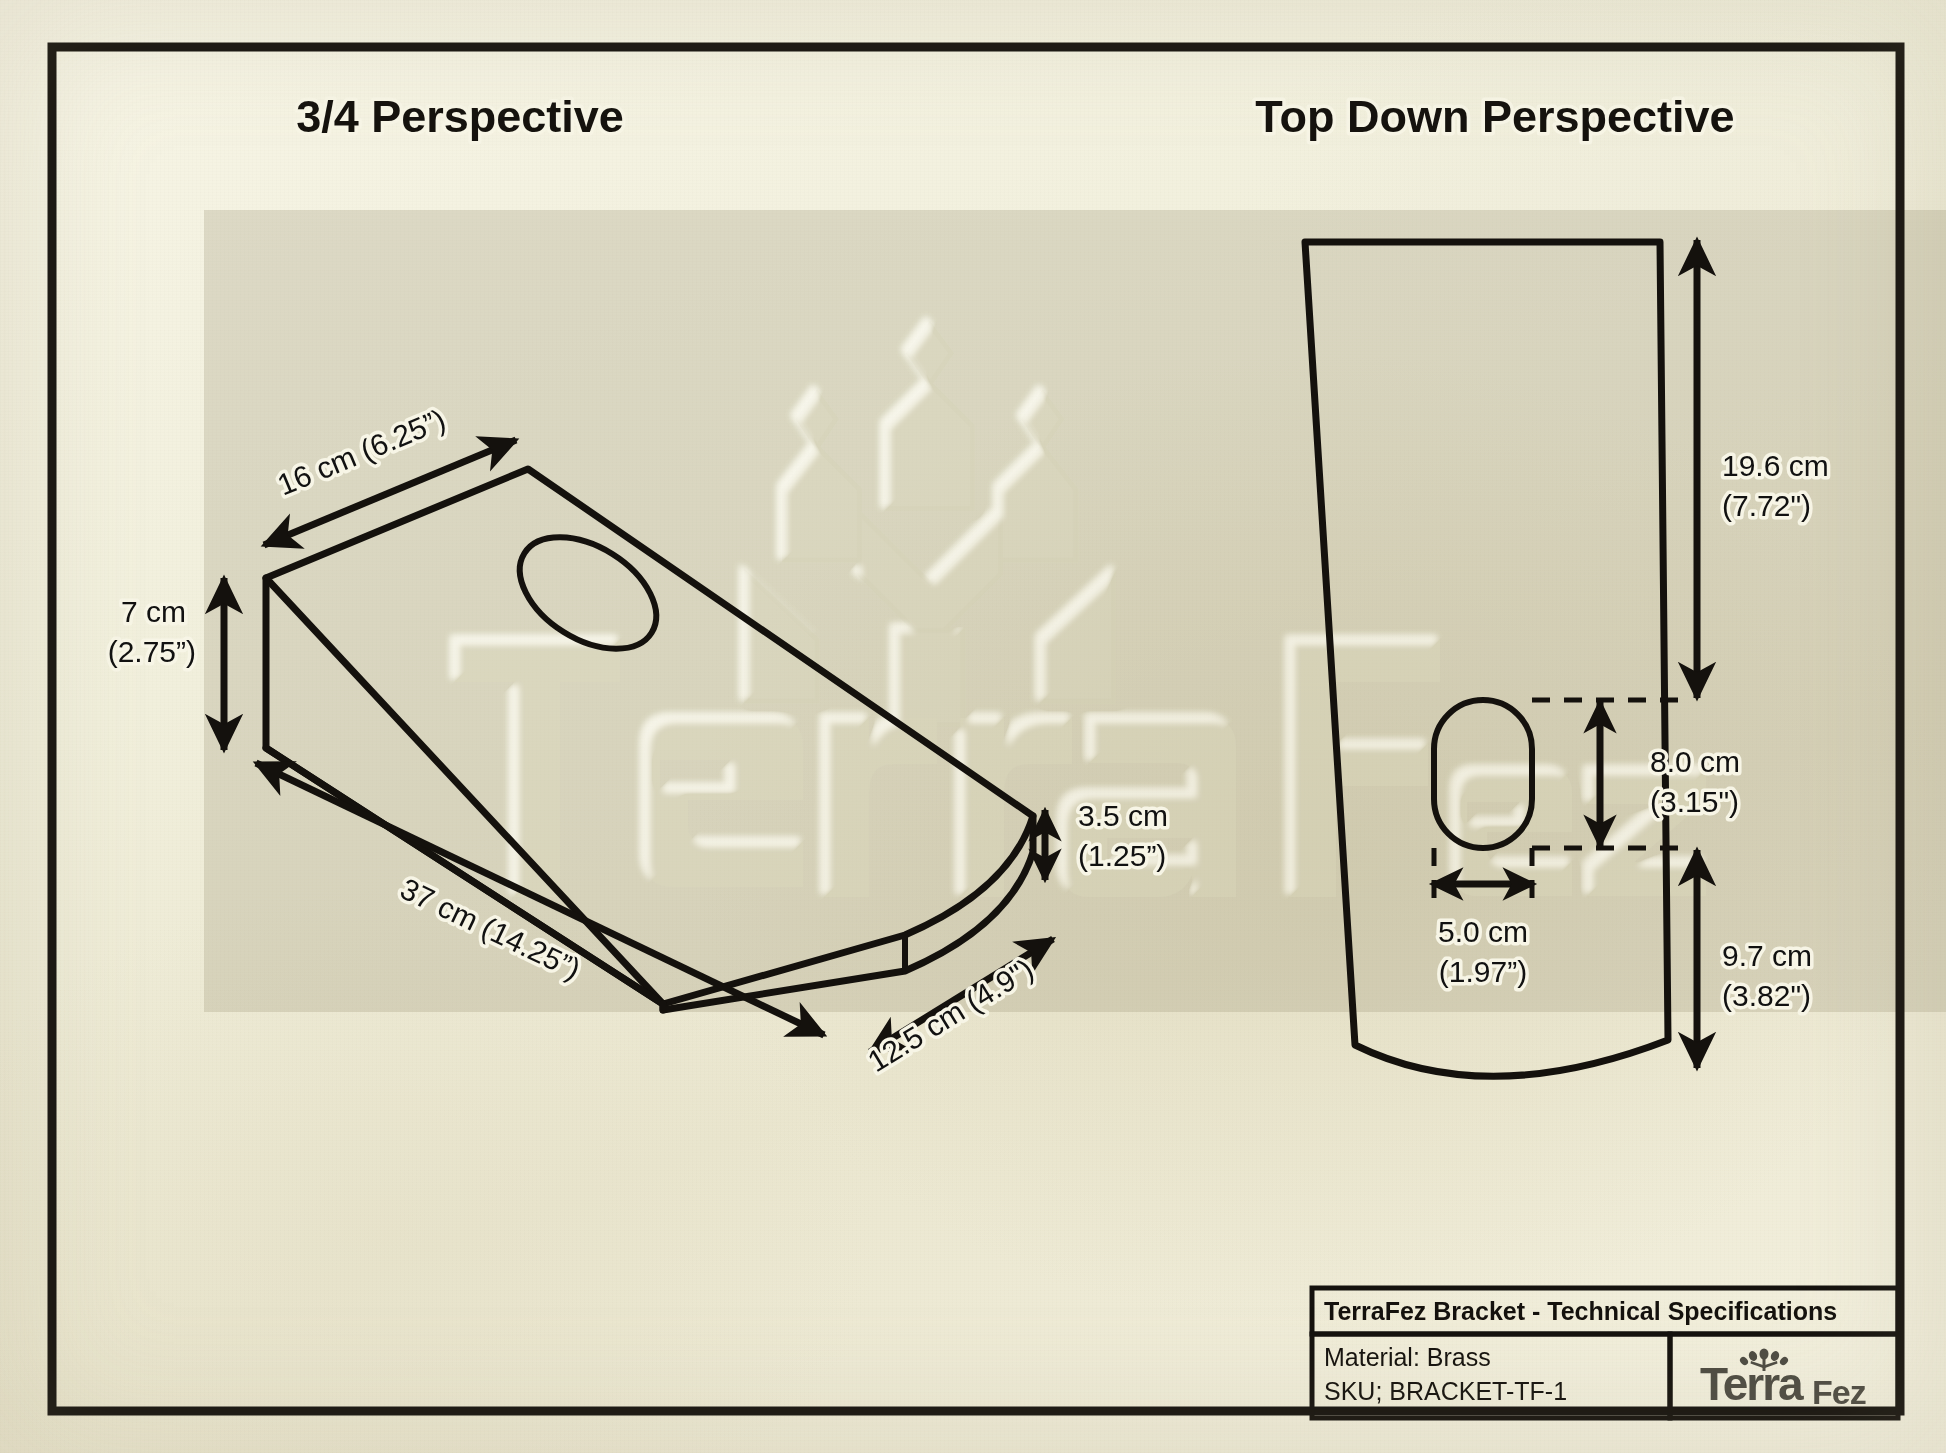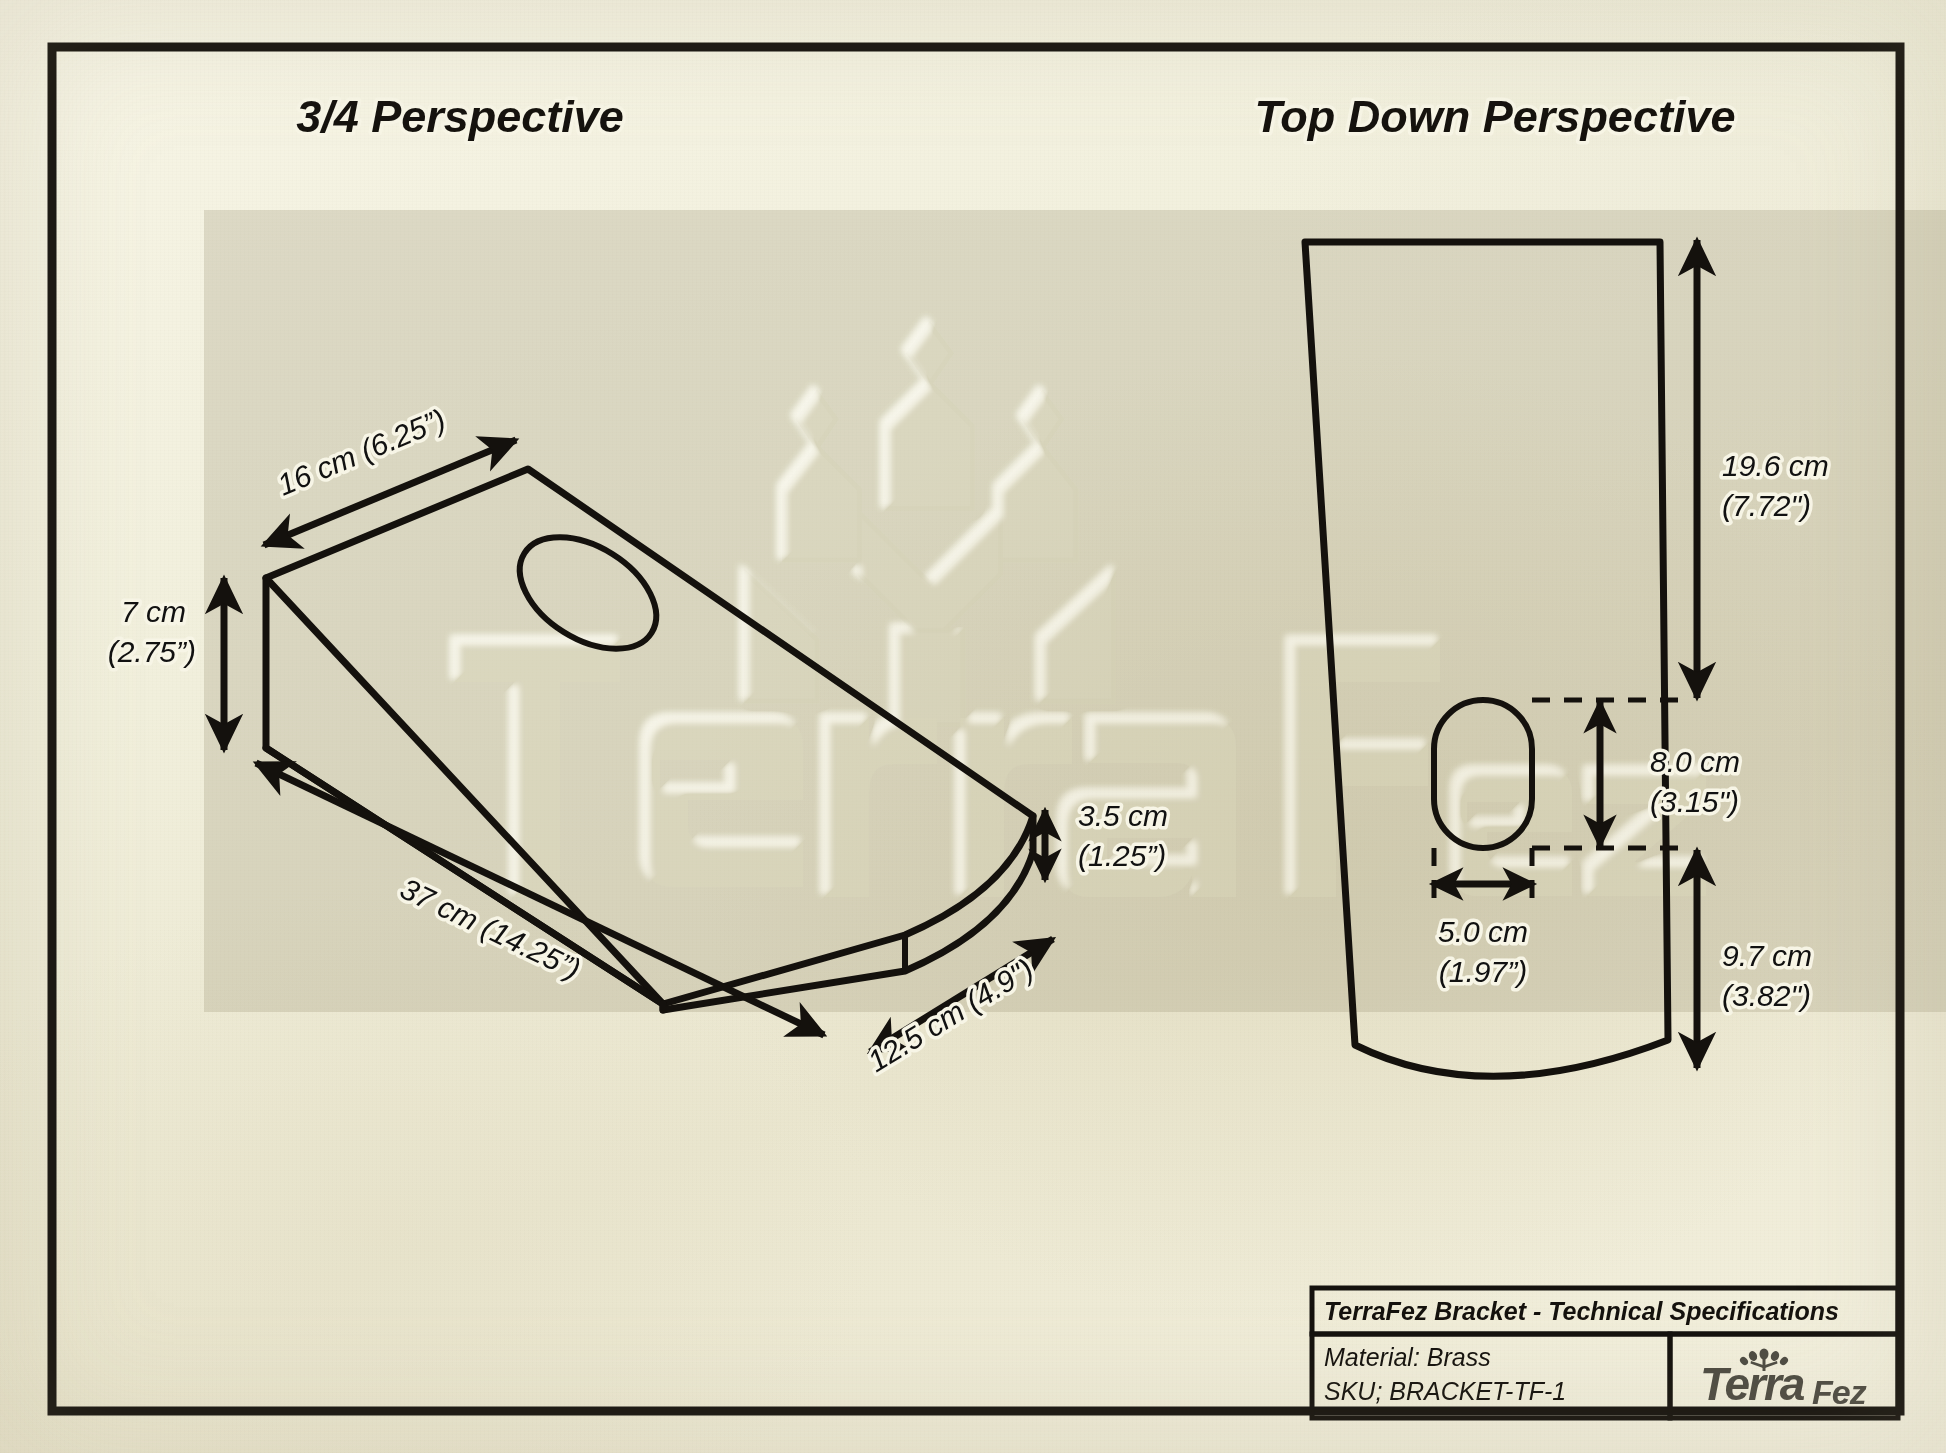--- a/index.html
+++ b/index.html
@@ -13,21 +13,20 @@
     width: 1946px;
     height: 1453px;
     overflow: hidden;
     font-family: "Liberation Sans", sans-serif;
     background-color: #f2f0dd;
     background-image:
       radial-gradient(ellipse 900px 700px at 68% 58%, rgba(222,216,186,0.55) 0%, rgba(222,216,186,0) 70%),
       radial-gradient(ellipse 700px 500px at 20% 85%, rgba(228,223,198,0.5) 0%, rgba(228,223,198,0) 70%),
       radial-gradient(ellipse 600px 400px at 85% 15%, rgba(239,236,219,0.6) 0%, rgba(239,236,219,0) 70%),
       linear-gradient(160deg, #f7f5e6 0%, #f1efdc 35%, #eae6cf 65%, #f4f1e0 100%);
-    font-style: italic;
   }
   
   #paper-noise {
     position: absolute;
     inset: 0;
     pointer-events: none;
     opacity: 0.55;
     background-image:
       repeating-linear-gradient(0deg, rgba(150,145,115,0.035) 0px, rgba(150,145,115,0.035) 1px, rgba(255,255,255,0) 1px, rgba(255,255,255,0) 3px),
       repeating-linear-gradient(90deg, rgba(150,145,115,0.03) 0px, rgba(150,145,115,0.03) 1px, rgba(255,255,255,0) 1px, rgba(255,255,255,0) 4px);

